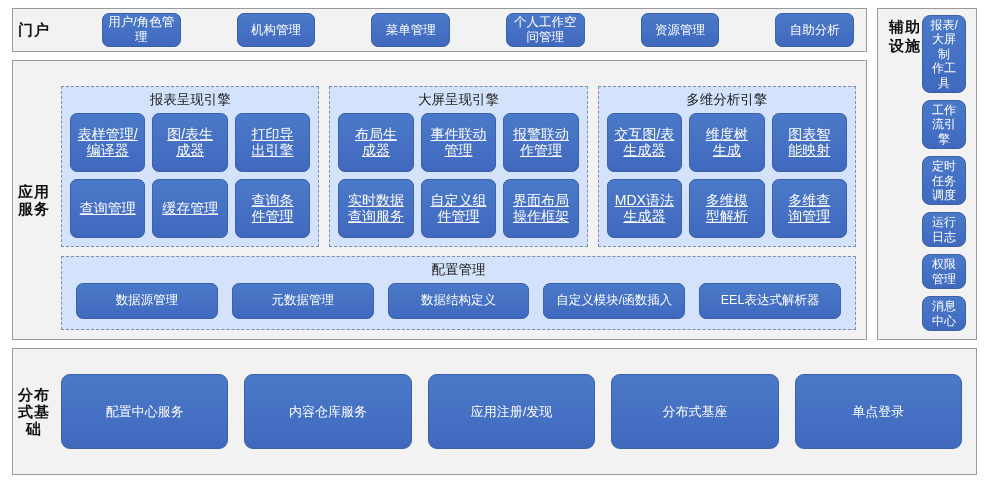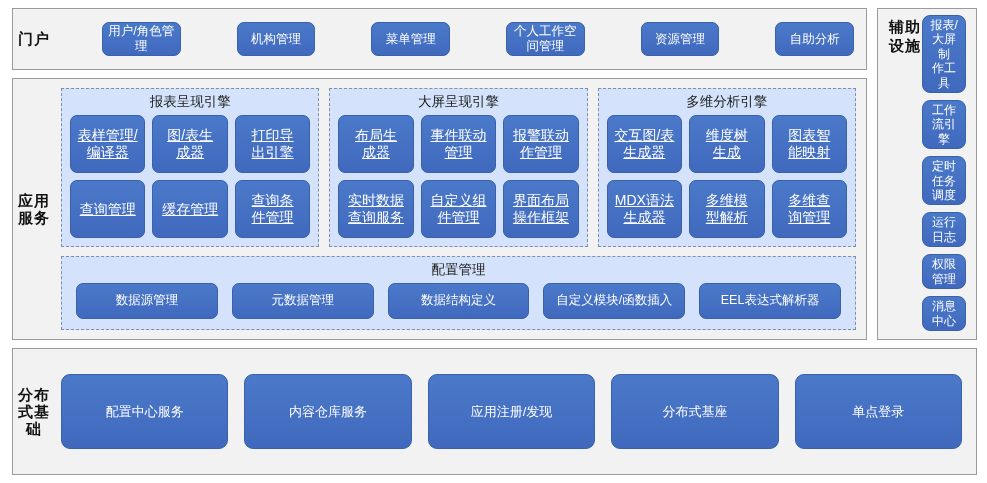--- a/index.html
+++ b/index.html
@@ -78,21 +78,21 @@
   }
   .leftstack {
     flex: 1 1 auto;
     display: flex;
     flex-direction: column;
     gap: 8px;
     min-width: 0;
   }
 
   
-  #portal-section { height: 62px; }
+  #portal-section { height: 44px; }
   #portal-buttons {
     flex: 1 1 auto;
     display: flex;
     align-items: center;
     gap: 13px;
     padding: 0 12px 0 4px;
   }
   #portal-buttons .btn {
     flex: 1 1 0;
     height: 34px;
@@ -121,21 +121,21 @@
   }
   .dashbox {
     background: #d4e3fb;
     border: 1px dashed #7b8fab;
     box-sizing: border-box;
     display: flex;
     flex-direction: column;
     padding: 4px 8px 8px 8px;
     min-width: 0;
   }
-  .engine { flex: 1 1 0; }
+  .engine { flex: 1 1 0; margin-top: 16px; }
   .dash-title {
     text-align: center;
     font-size: 13.5px;
     color: #1a1a1a;
     font-weight: 500;
     padding: 2px 0 5px 0;
     line-height: 1.1;
   }
   .engine-grid {
     flex: 1 1 auto;

